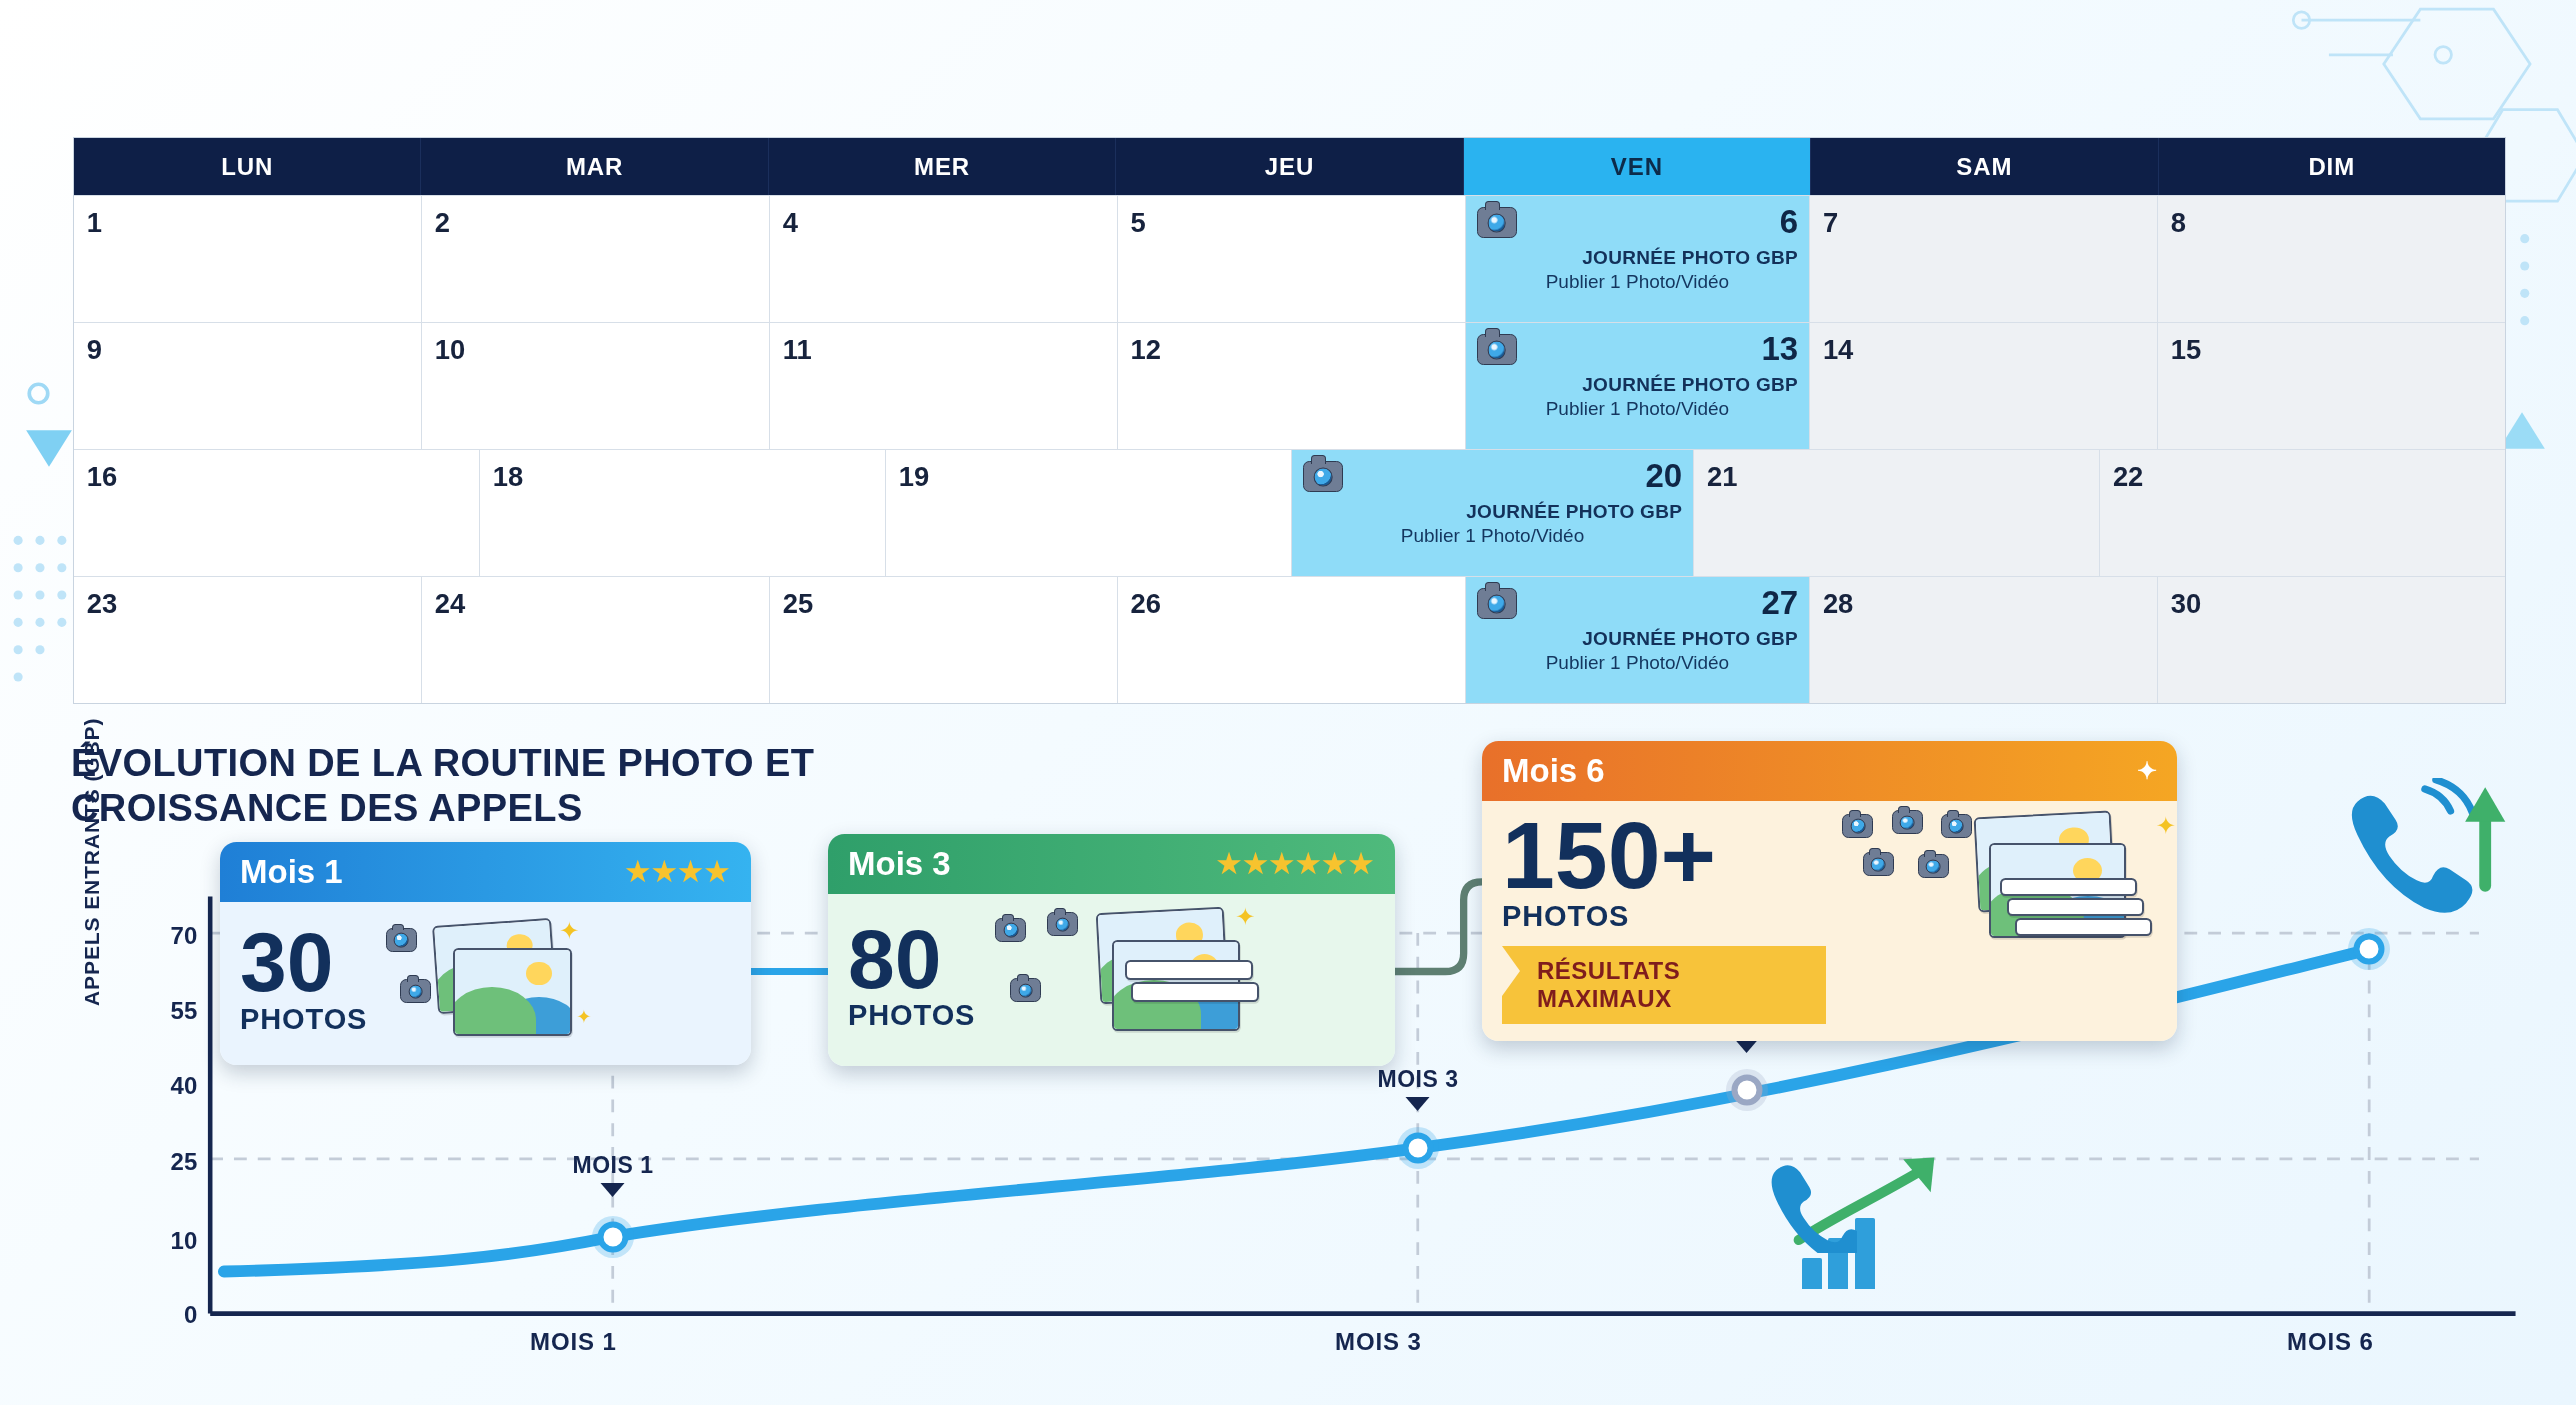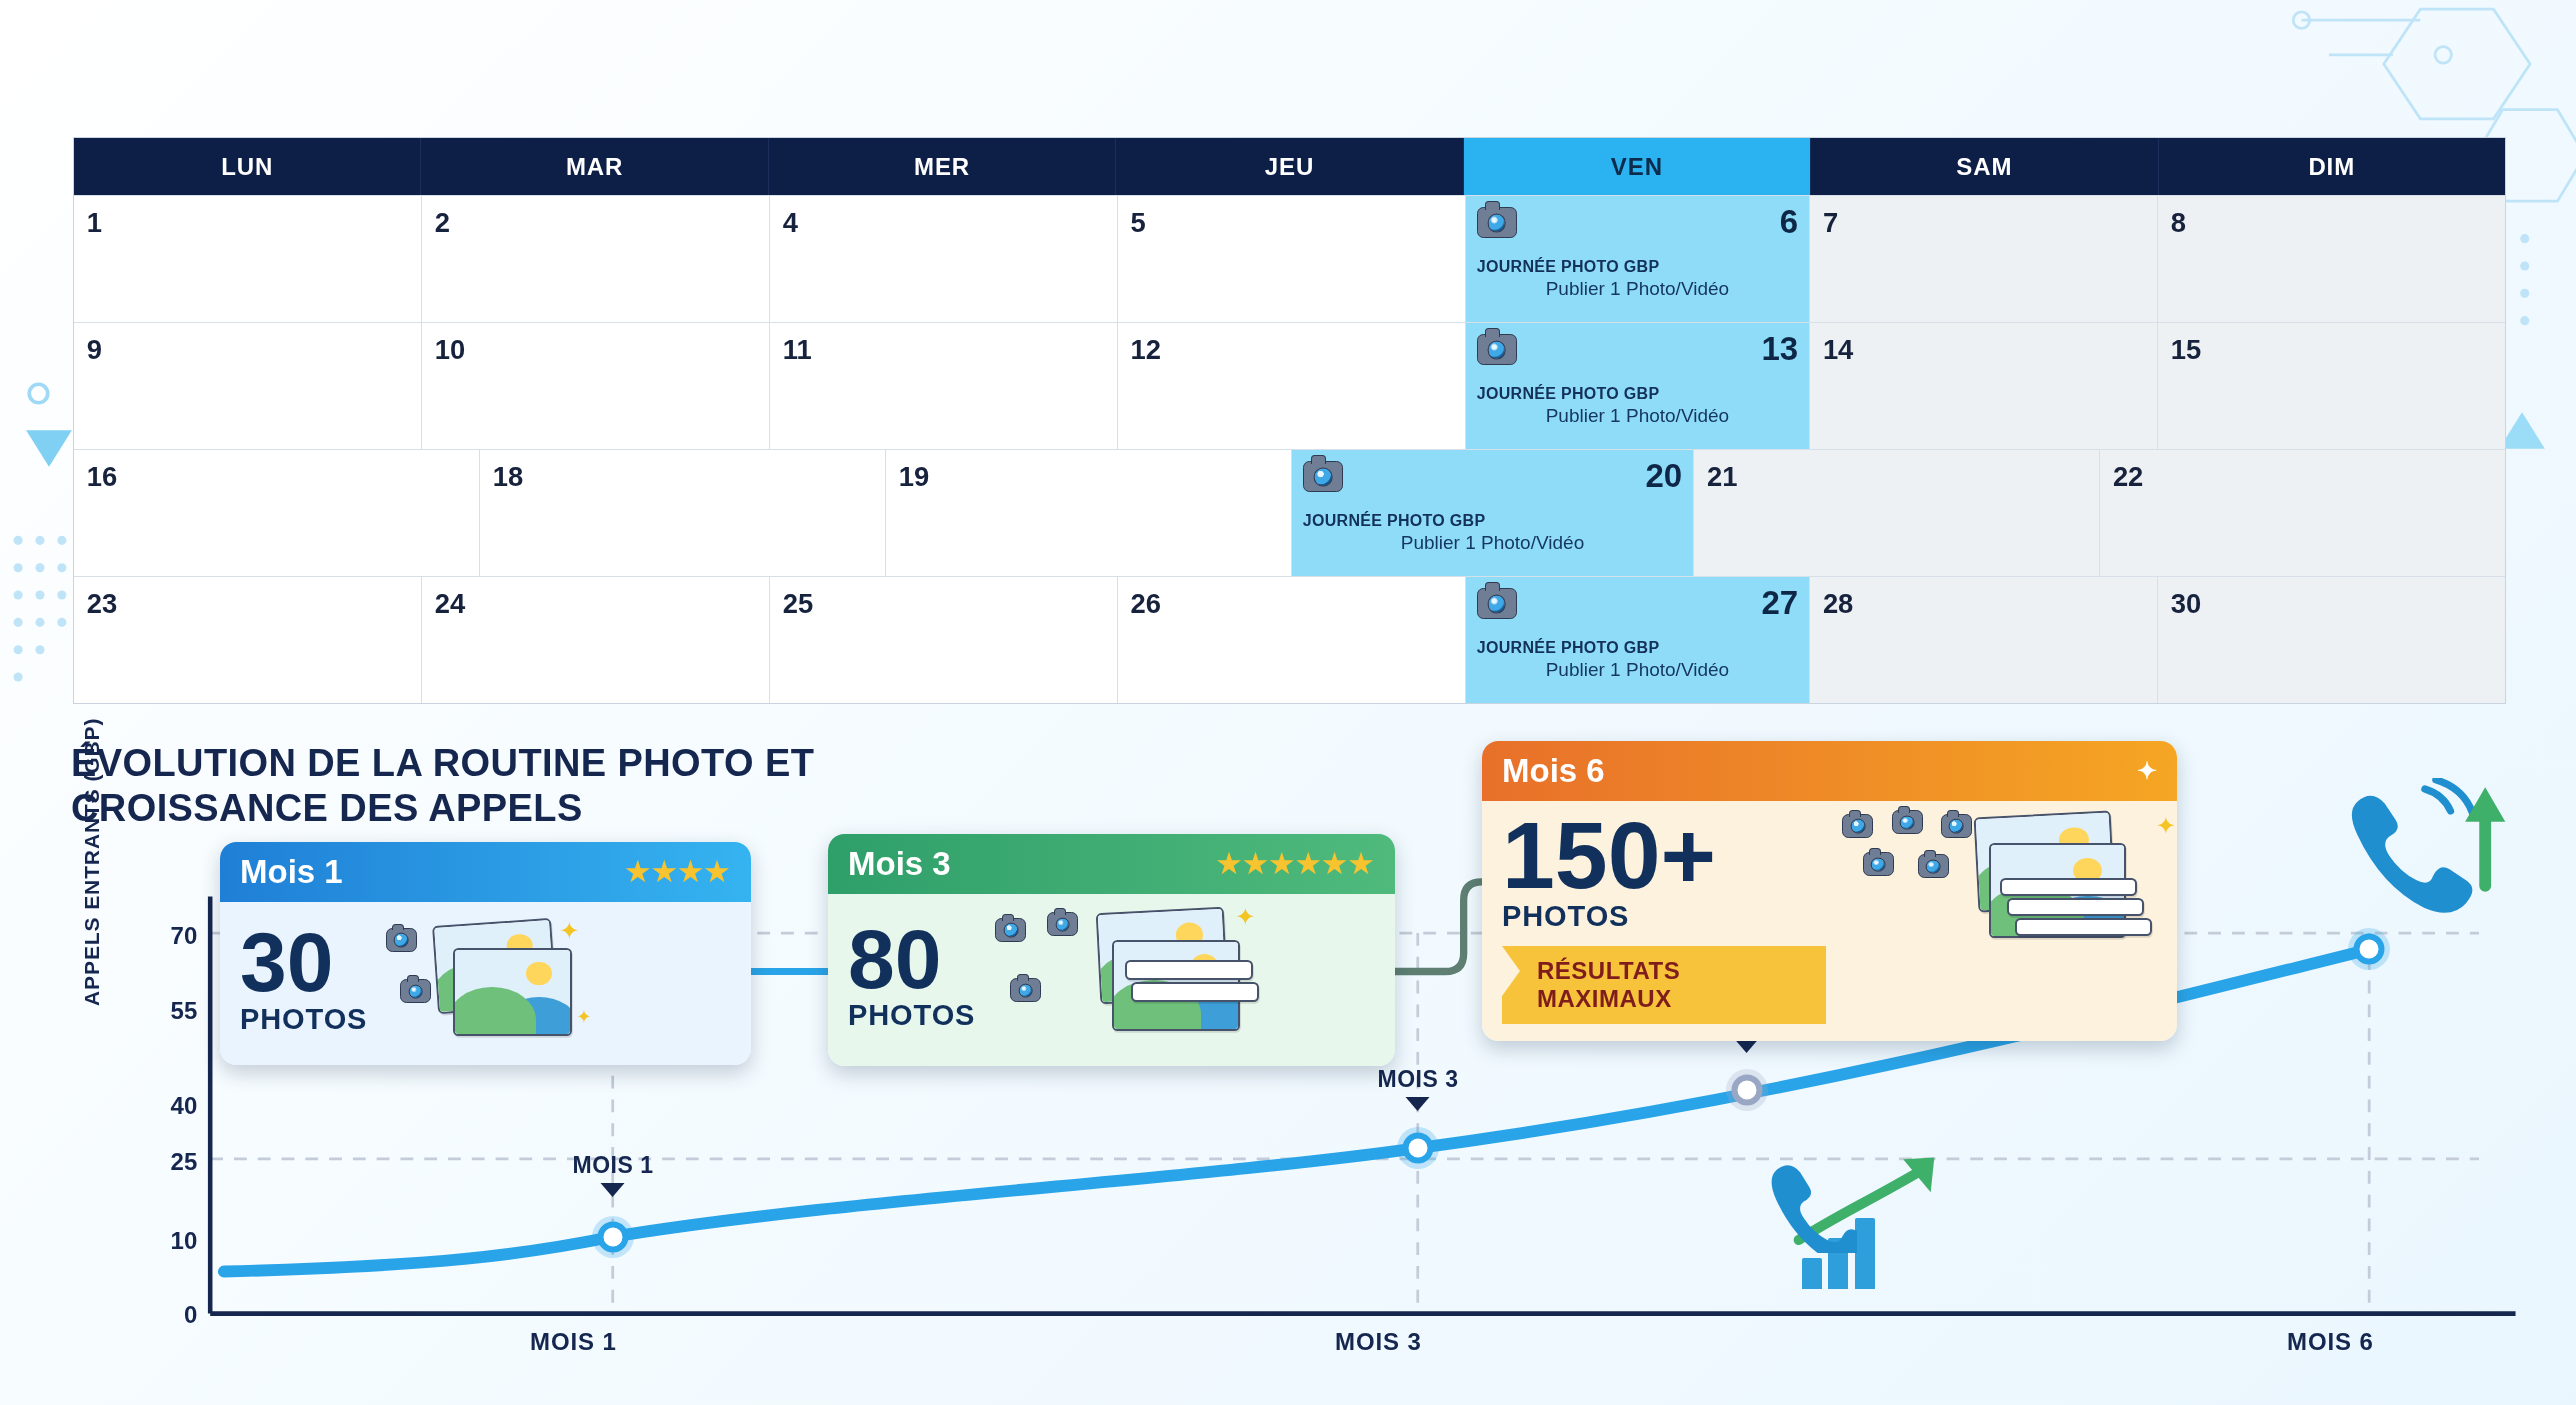--- a/index.html
+++ b/index.html
@@ -93,22 +93,22 @@
   }
   .cal-cell.event {
     background: #8fdcf8;
     padding: 7.3px 11px;
   }
   .cal-cell.event .top {
     display: flex; align-items: center; justify-content: space-between;
   }
   .cal-cell.event .daynum { font-size: 33px; color: #0f2747; }
   .cal-cell.event .ev-title {
-    font-size: 16px; font-weight: bold; color: #13315a; letter-spacing: 0.3px;
-    margin-top: 17px; text-align: left;
+    font-size: 19px; font-weight: bold; color: #13315a; letter-spacing: 0.3px;
+    margin-top: 6px; text-align: right;
   }
   .cal-cell.event .ev-sub {
     font-size: 19px; color: #14365f; text-align: center; margin-top: 1.8px;
   }
 
   
   #section-title {
     position: absolute; left: 71px; top: 741px;
     font-size: 38px; font-weight: bold; color: #15264f; line-height: 1.18;
     letter-spacing: 0.4px;
@@ -416,21 +416,21 @@
     <div>ÉVOLUTION DE LA ROUTINE PHOTO ET</div>
     <div>CROISSANCE DES APPELS</div>
   </div>
 
   <div id="chart">
     <div class="axis-y-label">APPELS ENTRANTS (GBP)</div>
 
     <div class="ytick" style="top:423px;">0</div>
     <div class="ytick" style="top:349px;">10</div>
     <div class="ytick" style="top:270px;">25</div>
-    <div class="ytick" style="top:194px;margin-top:20px;">40</div>
+    <div class="ytick" style="top:194px;">40</div>
     <div class="ytick" style="top:119px;">55</div>
     <div class="ytick" style="top:44px;">70</div>
 
     <svg width="2406" height="476" style="position:absolute; left:0; top:0;" viewBox="0 0 2630 520">
 
       <line x1="80" y1="307" x2="2560" y2="307" stroke="#c3ccd8" stroke-width="3" stroke-dasharray="14 12"></line>
       <line x1="80" y1="60" x2="2560" y2="60" stroke="#c3ccd8" stroke-width="3" stroke-dasharray="14 12"></line>
 
       <line x1="520" y1="60" x2="520" y2="476" stroke="#c3ccd8" stroke-width="3" stroke-dasharray="14 12"></line>
       <line x1="1400" y1="60" x2="1400" y2="476" stroke="#c3ccd8" stroke-width="3" stroke-dasharray="14 12"></line>

